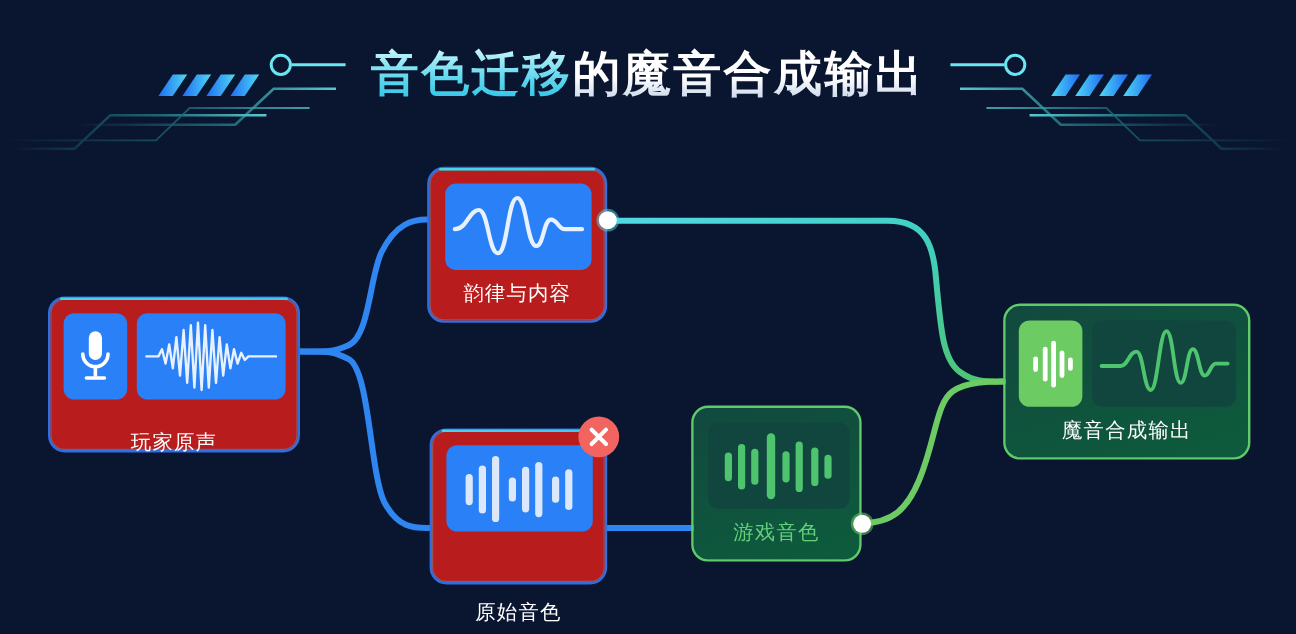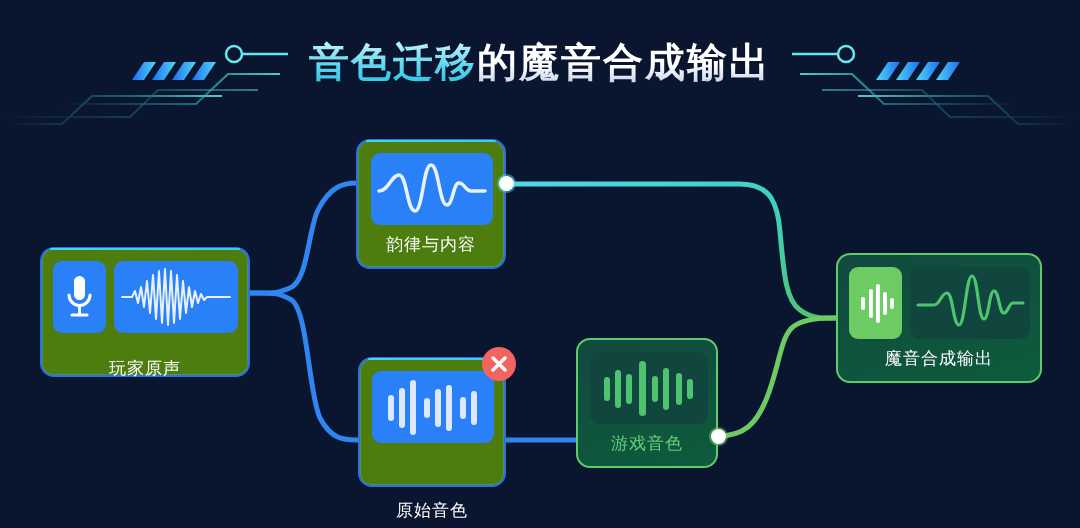--- a/index.html
+++ b/index.html
@@ -36,21 +36,21 @@
   
   .card { position:absolute; border-radius:14px; border:2px solid; }
   .card .media { position:absolute; display:flex; gap:8px; }
   .card .panel { border-radius:9px; overflow:hidden; position:relative; }
   .card .label {
     position:absolute; left:0; width:100%; text-align:center;
     font-size:17px; letter-spacing:1px; white-space:nowrap;
   }
 
   
-  .theme-blue { background:#4d7c0f; border-color:#2f6fe0; box-shadow:0 0 0 1px rgba(60,200,230,.35) inset; }
+  .theme-blue { background:#b91c1c; border-color:#2f6fe0; box-shadow:0 0 0 1px rgba(60,200,230,.35) inset; }
   .theme-blue .label { color:#ffffff; }
   .pane-blue { background:#2a80f6; }
 
   
   .theme-green { background:linear-gradient(160deg,#12493f 0%,#0d5c3c 100%); border-color:#5fcb6a; }
   .theme-green .label { color:#63d07a; }
   .pane-greendark { background:#11463f; }
   .pane-greenbright { background:#6dcb63; }
 
   

